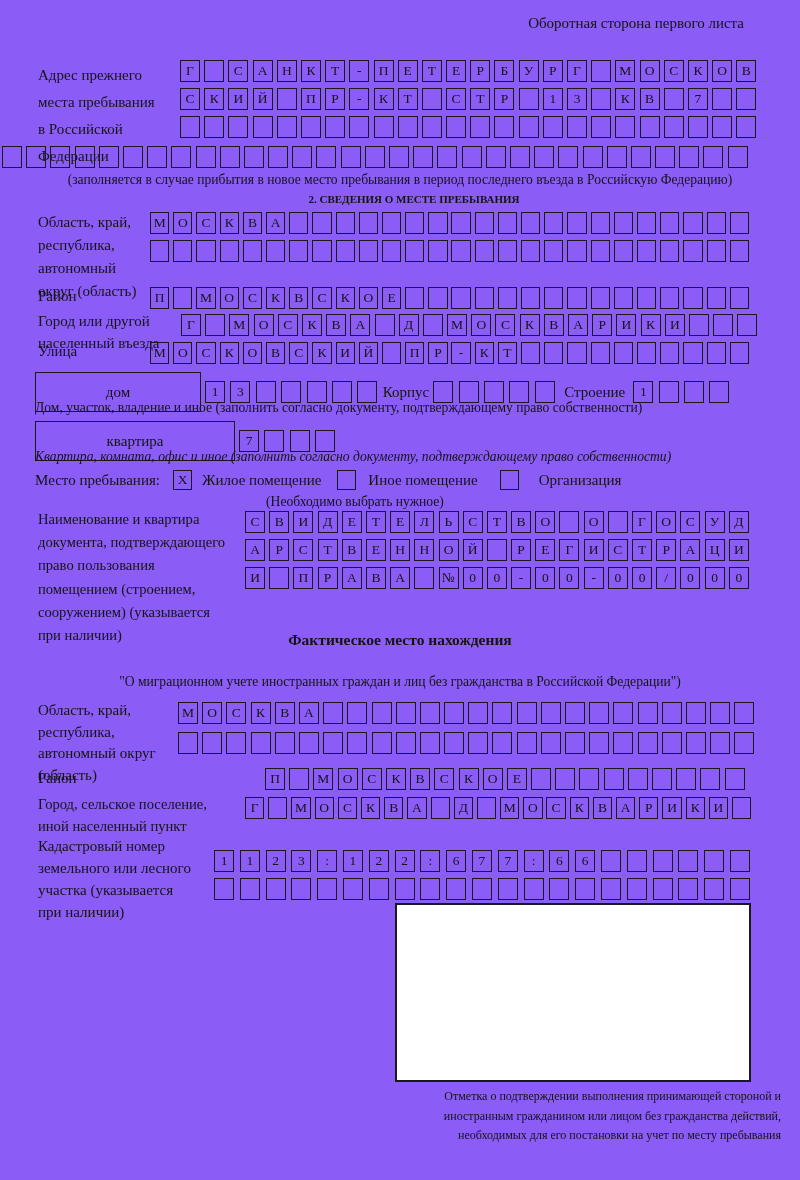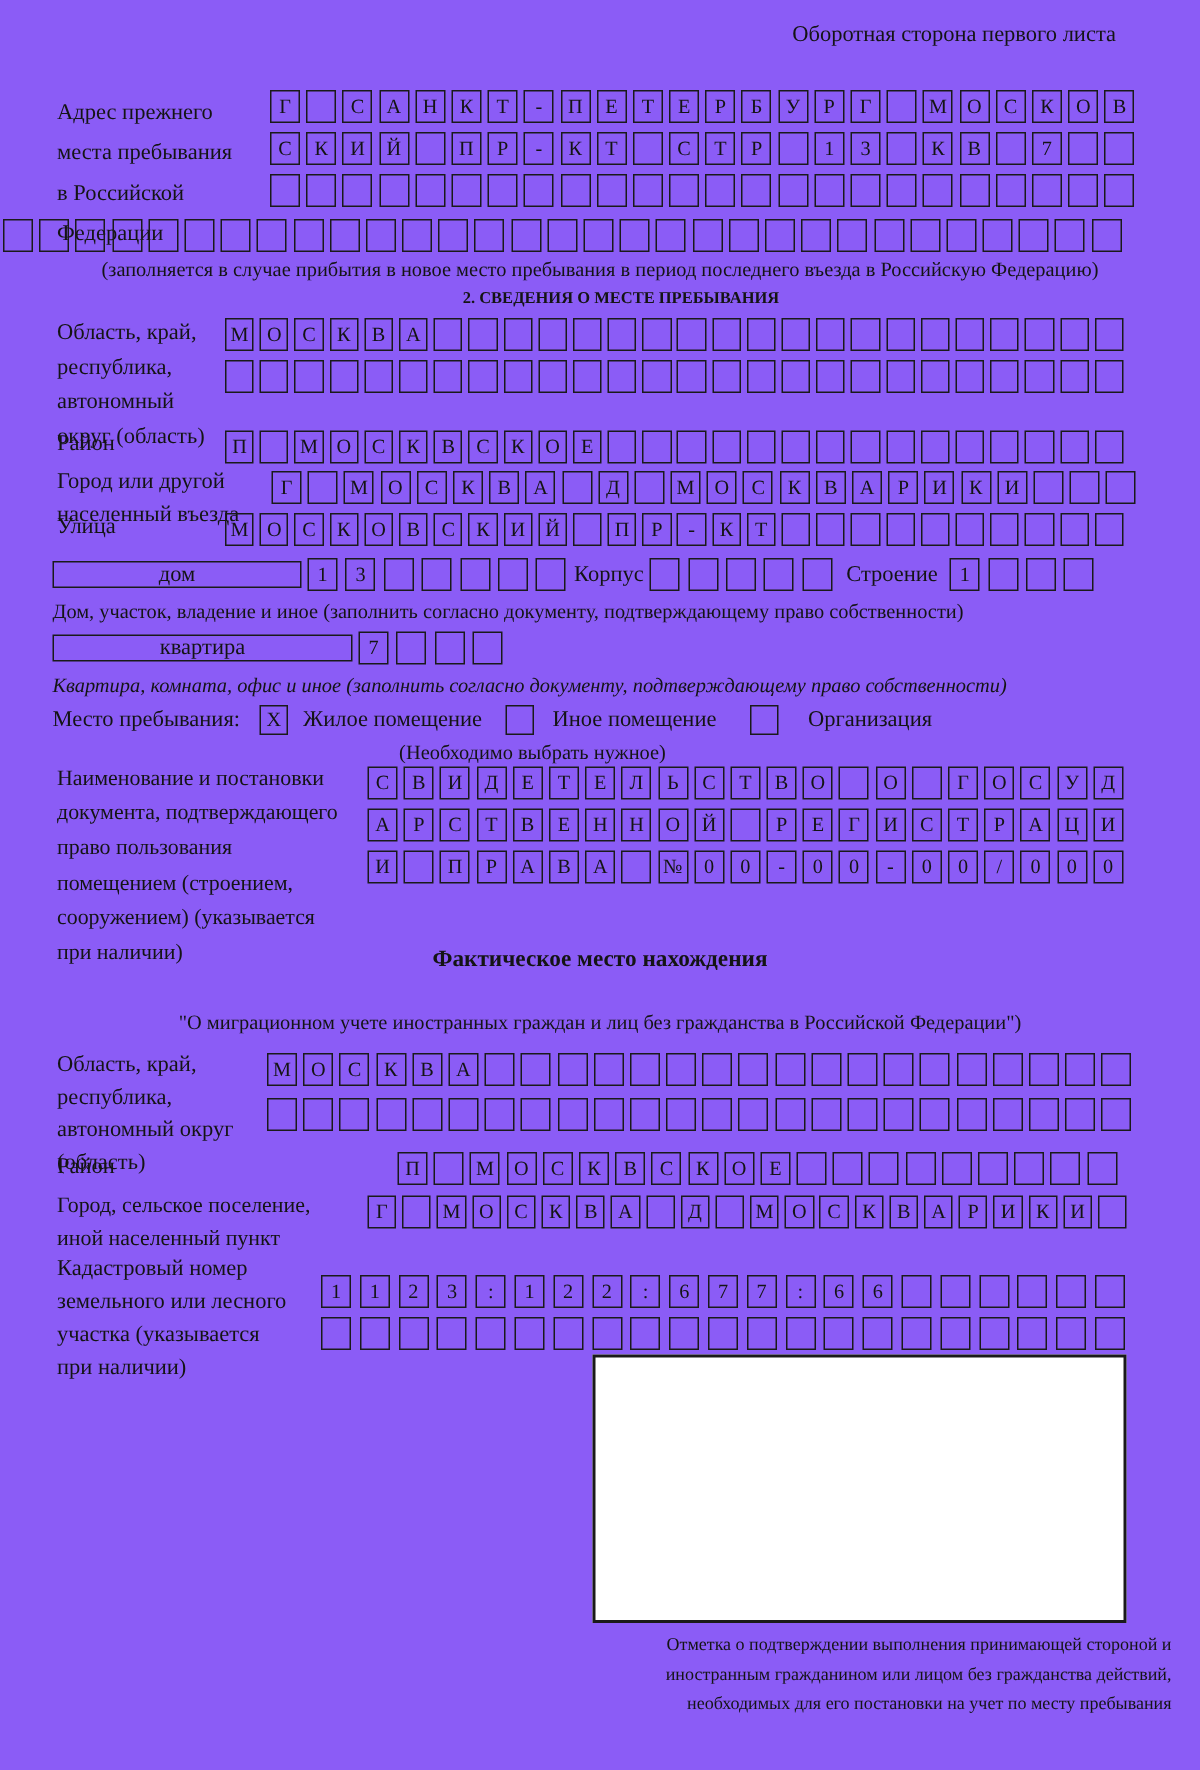--- a/index.html
+++ b/index.html
@@ -17,21 +17,21 @@
   .cell {
     box-sizing:border-box; flex:none; width:20px; height:22px;
     border:1.7px solid #1a1a1a; margin-right:4.2px;
     display:flex; align-items:center; justify-content:center;
     font-size:13.5px; line-height:1;
   }
   .row26 .cell { width:19.3px; margin-right:3.9px; }
   .rowdom .cell { margin-right:5.4px; }
   .rowwide .cell { margin-right:5.8px; }
   .labelbox {
-    box-sizing:border-box; border:1.7px solid #1a1a1a; height:18px;
+    box-sizing:border-box; border:1.7px solid #1a1a1a; height:40px;
     display:flex; align-items:center; justify-content:center; font-size:15px;
   }
   .checkbox {
     box-sizing:border-box; flex:none; width:19px; height:20px;
     border:1.7px solid #1a1a1a; display:flex; align-items:center;
     justify-content:center; font-size:13.5px; line-height:1;
   }
   .flexrow { display:flex; align-items:center; }
   .lines div { white-space:nowrap; }
   #stamp-box {
@@ -365,21 +365,21 @@
     <span class="checkbox" style="margin-right:10px;">X</span>
     <div class="lbl" style="margin-right:16px;">Жилое помещение</div>
     <span class="checkbox" style="margin-right:12px;"></span>
     <div class="lbl" style="margin-right:22px;">Иное помещение</div>
     <span class="checkbox" style="margin-right:20px;"></span>
     <div class="lbl">Организация</div>
   </div>
   <div class="abs fine" style="left:155px; top:494px; width:400px; text-align:center;">(Необходимо выбрать нужное)</div>
 
   <div class="abs lines" style="left:38px; top:508px; line-height:23.2px; font-size:14.6px;">
-    <div>Наименование и постановки</div>
+    <div>Наименование и квартира</div>
     <div>документа, подтверждающего</div>
     <div>право пользования</div>
     <div>помещением (строением,</div>
     <div>сооружением) (указывается</div>
     <div>при наличии)</div>
   </div>
   <div class="abs cellrow" style="left:245px; top:511px;">
       <span class="cell">С</span>
       <span class="cell">В</span>
       <span class="cell">И</span>

